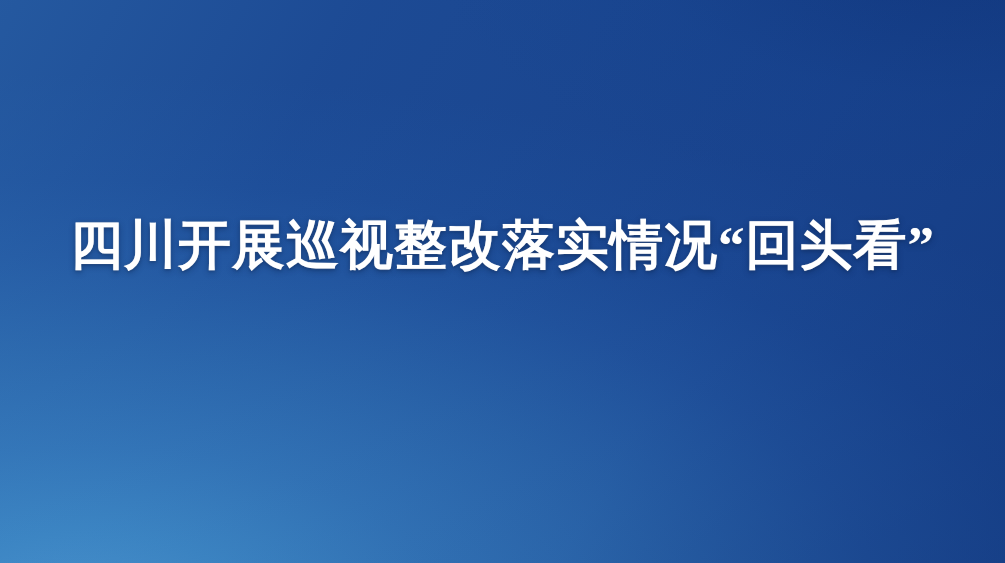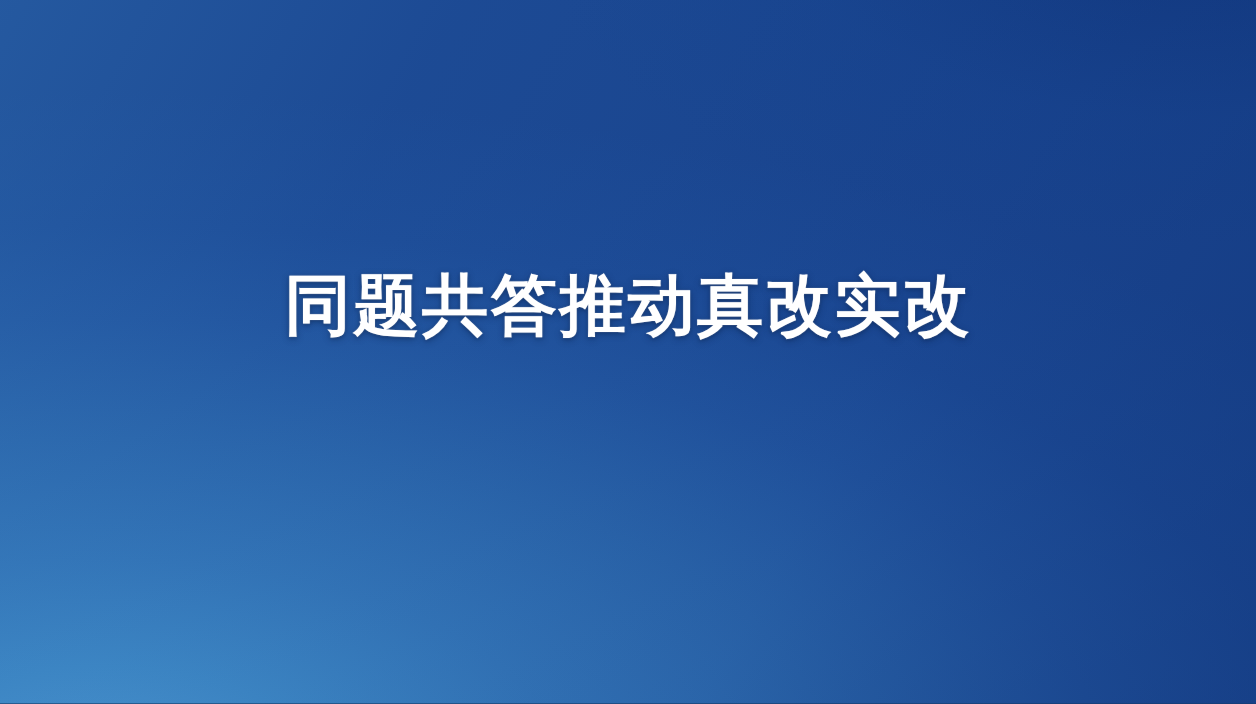--- a/index.html
+++ b/index.html
@@ -277,16 +277,16 @@
           <circle cx="35" cy="437" r="2.8" opacity="0.7"></circle>
           <circle cx="85" cy="380" r="2.8" opacity="0.68"></circle>
           <circle cx="700" cy="430" r="2.6" opacity="0.68"></circle>
           <circle cx="240" cy="556" r="4.0" opacity="0.95"></circle>
         </g>
       </g>
     </g>
   </svg>
 
   <div class="title-wrap">
-    <span class="title-line l2">同题共答推动真改实改</span>
+    <span class="title-line l1">四川开展巡视整改落实情况“回头看”</span>
   </div>
 
 </div>
 
 </body></html>

